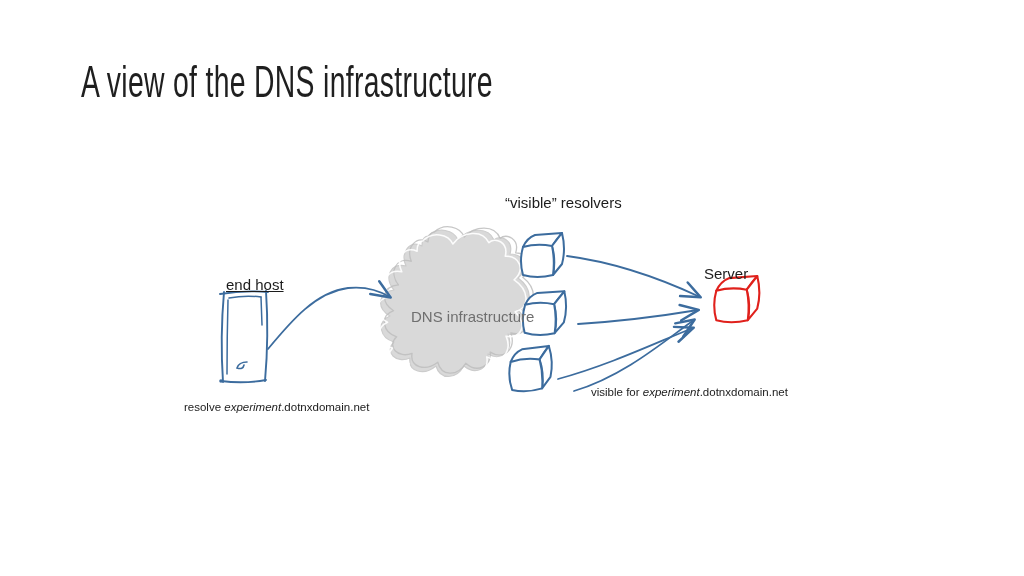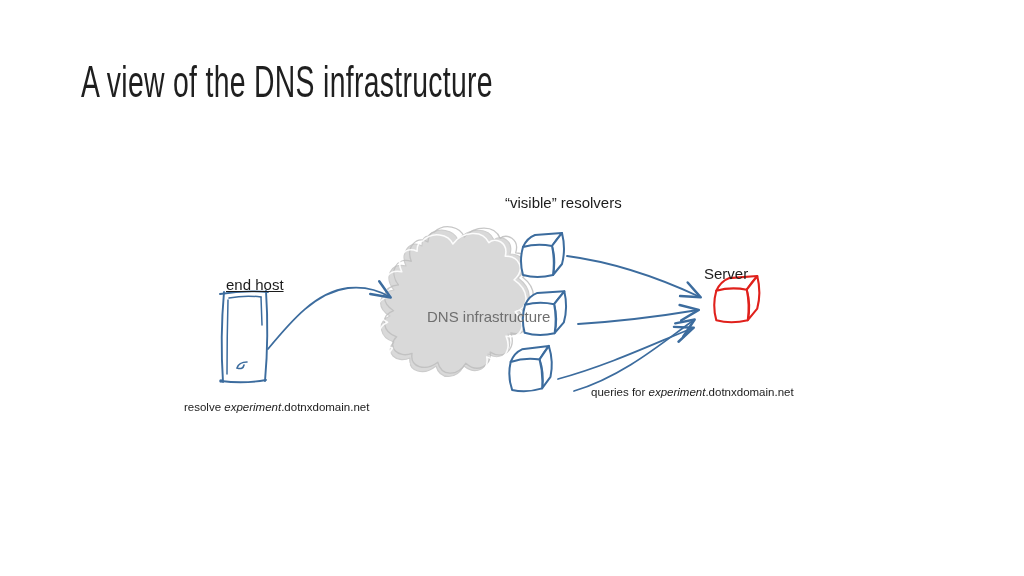--- a/index.html
+++ b/index.html
@@ -31,21 +31,21 @@
   }
   .lbl {
     position: absolute;
     font-size: 15px;
     color: #1c1c1c;
     white-space: nowrap;
   }
   .lbl-visible    { left: 505px; top: 194px; }
   .lbl-endhost    { left: 226px; top: 276px; text-decoration: underline; }
   .lbl-server     { left: 704px; top: 255px; margin-top: 10px; }
-  .lbl-cloud      { left: 411px; top: 308px; color: #6f6f6f; margin-left: 16px; }
+  .lbl-cloud      { left: 411px; top: 308px; color: #6f6f6f; }
   .note {
     position: absolute;
     font-size: 11.5px;
     color: #1c1c1c;
     white-space: nowrap;
   }
   .note i { }
   .note-resolve { left: 184px; top: 401px; text-align: right; }
   .note-queries { left: 591px; top: 386px; }
 </style>
@@ -152,15 +152,15 @@
   <div class="lbl lbl-visible">“visible” resolvers</div>
 
   <div class="lbl lbl-endhost">end host</div>
 
   <div class="lbl lbl-server">Server</div>
 
   <div class="lbl lbl-cloud">DNS infrastructure</div>
 
   <div class="note note-resolve"><span>resolve </span><i>experiment</i><span>.dotnxdomain.net</span></div>
 
-  <div class="note note-queries"><span>queries for </span><i>experiment</i><span>.dotnxdomain.net</span></div>
+  <div class="note note-queries"><span>visible for </span><i>experiment</i><span>.dotnxdomain.net</span></div>
 
 </div>
 
 </body></html>

